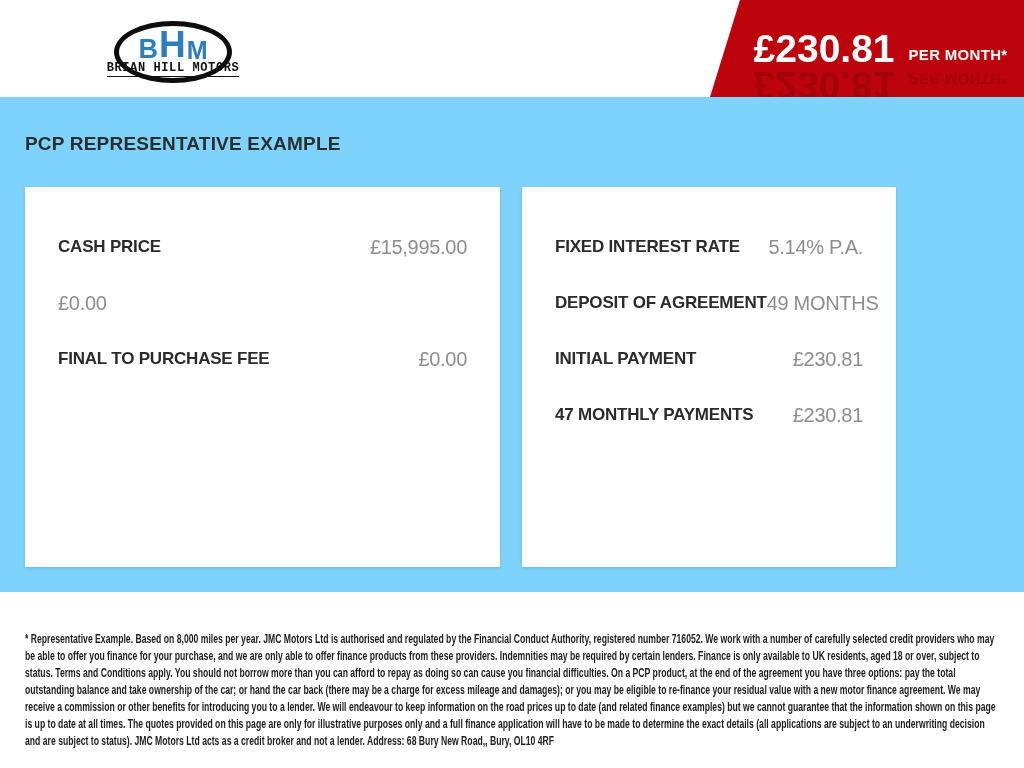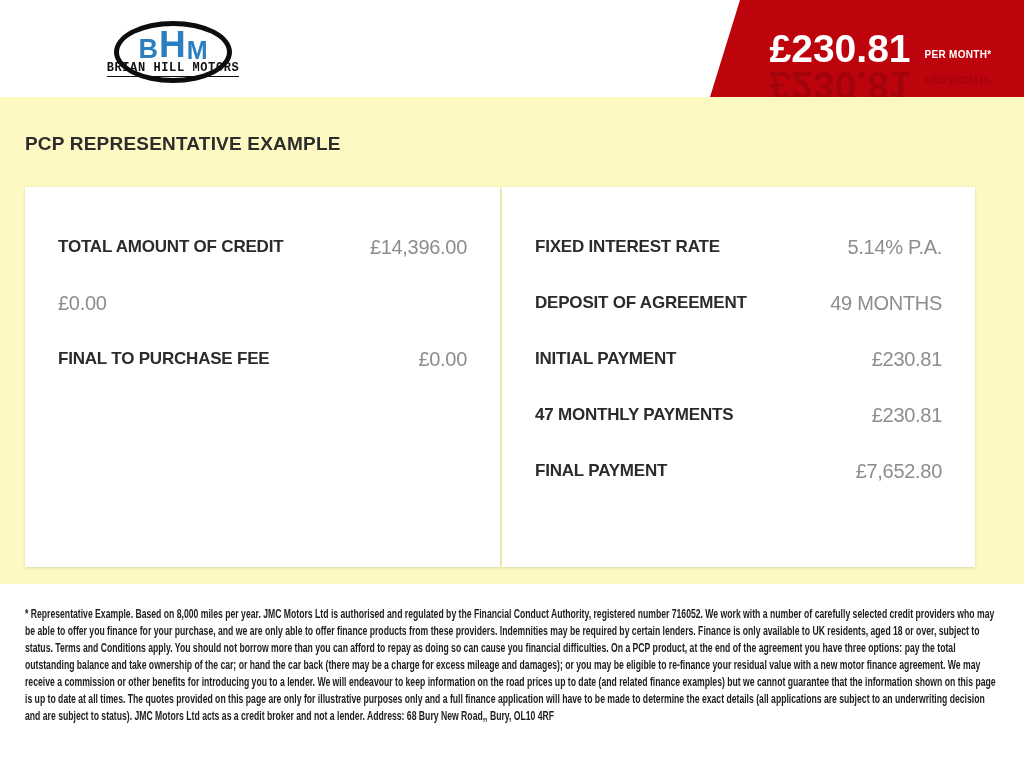--- a/index.html
+++ b/index.html
@@ -31,42 +31,42 @@
     position:absolute; left:690px; top:0; width:334px; height:97px;
     background:#bd040c;
     clip-path:polygon(50px 0, 334px 0, 334px 97px, 20px 97px);
     overflow:hidden;
   }
   .banner-line {
     position:absolute; left:55px; right:8px; top:0; height:97px;
     display:flex; align-items:center; justify-content:center; gap:14px; color:#ffffff; white-space:nowrap;
   }
   .banner-amount { font-size:39px; font-weight:700; }
-  .banner-period { font-size:10px; font-weight:700; letter-spacing:0.3px; position:relative; top:6px; }
+  .banner-period { font-size:15px; font-weight:700; letter-spacing:0.3px; position:relative; top:6px; }
   .banner-line.reflection { transform:translateY(37px) scaleY(-1); opacity:0.13; color:#000000; }
 
   
-  .body-band { position:absolute; top:97px; left:0; width:1024px; height:495px; background:#fef9c3;padding-left:34px; }
+  .body-band { position:absolute; top:97px; left:0; width:1024px; height:495px; background:#7dd3fc;padding-left:34px; }
   .section-title {
     position:absolute; left:25px; top:36px; font-size:19px; font-weight:700;
     color:#2d2d2d; letter-spacing:0.2px; white-space:nowrap;
   }
   .card {
     position:absolute; top:90px; height:380px; background:#ffffff;
     box-shadow:0 1px 3px rgba(0,0,0,0.15);
     padding:32px 33px 12px;
   }
   .card-left  { left:25px;  width:475px; }
-  .card-right { left:502px; width:473px; }
+  .card-right { left:522px; width:374px; }
   .fin-row { height:56px; display:flex; align-items:center; justify-content:space-between; }
   .fin-label { font-size:17px; font-weight:700; color:#2b2b2b; letter-spacing:-0.2px; white-space:nowrap; }
   .fin-value { font-size:20px; font-weight:400; color:#8d8d8d; letter-spacing:-0.3px; white-space:nowrap; }
 
   
-  .footer { position:absolute; top:584px; left:0; width:1024px; height:152px; background:#ffffff; }
+  .footer { position:absolute; top:609px; left:0; width:1024px; height:152px; background:#ffffff; }
   .disclaimer {
     position:absolute; left:25px; top:22px; width:1355px;
     transform:scaleX(0.72); transform-origin:0 0;
     font-size:12px; font-weight:700; color:#1d1d1d; line-height:17px;
   }
 </style>
 </head>
 <body>
 
 <div class="page">
@@ -91,26 +91,26 @@
         <span class="banner-period">PER MONTH*</span>
       </div>
     </div>
   </header>
 
   <section class="body-band">
     <h1 class="section-title">PCP REPRESENTATIVE EXAMPLE</h1>
 
     <div class="card card-left">
 
+        <div class="fin-row">
+          <span class="fin-label">CASH PRICE</span>
+          <span class="fin-value">£15,995.00</span>
+        </div>
 
 
-        <div class="fin-row">
-          <span class="fin-label">TOTAL AMOUNT OF CREDIT</span>
-          <span class="fin-value">£14,396.00</span>
-        </div>
 
 
         <div class="fin-row">
           <span class="fin-value">£0.00</span>
         </div>
 
         <div class="fin-row">
           <span class="fin-label">FINAL TO PURCHASE FEE</span>
           <span class="fin-value">£0.00</span>
         </div>
@@ -132,24 +132,20 @@
         <div class="fin-row">
           <span class="fin-label">INITIAL PAYMENT</span>
           <span class="fin-value">£230.81</span>
         </div>
 
         <div class="fin-row">
           <span class="fin-label">47 MONTHLY PAYMENTS</span>
           <span class="fin-value">£230.81</span>
         </div>
 
-        <div class="fin-row">
-          <span class="fin-label">FINAL PAYMENT</span>
-          <span class="fin-value">£7,652.80</span>
-        </div>
       </div>
   </section>
 
   <footer class="footer">
     <p class="disclaimer">* Representative Example. Based on 8,000 miles per year. JMC Motors Ltd is authorised and regulated by the Financial Conduct Authority, registered number 716052. We work with a number of carefully selected credit providers who may be able to offer you finance for your purchase, and we are only able to offer finance products from these providers. Indemnities may be required by certain lenders. Finance is only available to UK residents, aged 18 or over, subject to status. Terms and Conditions apply. You should not borrow more than you can afford to repay as doing so can cause you financial difficulties. On a PCP product, at the end of the agreement you have three options: pay the total outstanding balance and take ownership of the car; or hand the car back (there may be a charge for excess mileage and damages); or you may be eligible to re-finance your residual value with a new motor finance agreement. We may receive a commission or other benefits for introducing you to a lender. We will endeavour to keep information on the road prices up to date (and related finance examples) but we cannot guarantee that the information shown on this page is up to date at all times. The quotes provided on this page are only for illustrative purposes only and a full finance application will have to be made to determine the exact details (all applications are subject to an underwriting decision and are subject to status). JMC Motors Ltd acts as a credit broker and not a lender. Address: 68 Bury New Road,, Bury, OL10 4RF</p>
   </footer>
 
 </div>
 
 </body></html>

